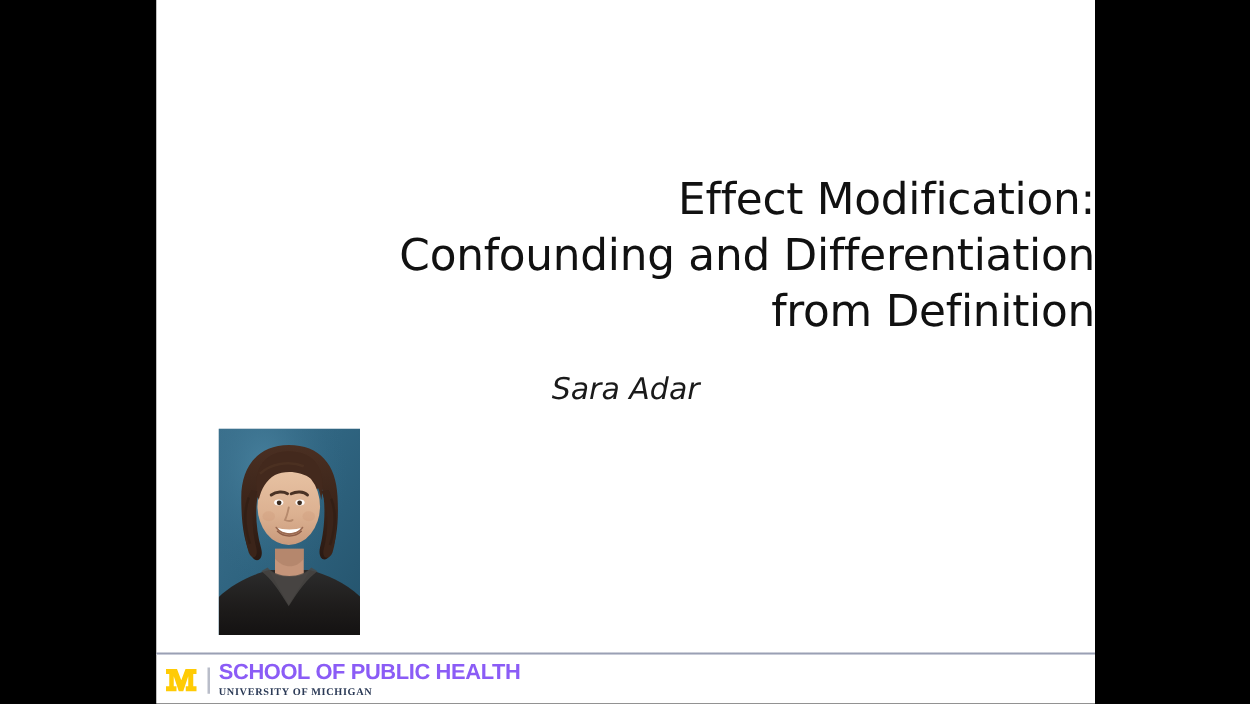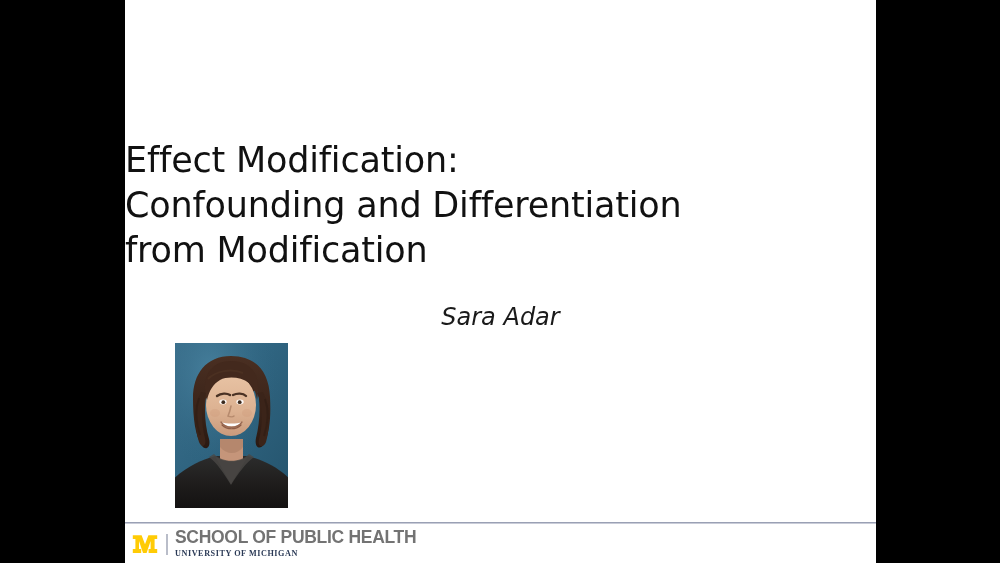--- a/index.html
+++ b/index.html
@@ -38,41 +38,40 @@
     top: 0;
     width: 751px;
     height: 563px;
     background: #ffffff;
   }
   .slide-title {
     position: absolute;
     left: 0;
     top: 138px;
     width: 751px;
-    text-align: left;
+    text-align: right;
     font-family: "DejaVu Sans", sans-serif;
     font-size: 35px;
     font-weight: 400;
     line-height: 45px;
     color: #111111;
     letter-spacing: -0.2px;
   }
   .slide-title .line { display: block; white-space: nowrap; }
   .slide-subtitle {
     position: absolute;
     left: 0;
     top: 297px;
     width: 751px;
     text-align: center;
     font-family: "DejaVu Sans", sans-serif;
     font-size: 24px;
     font-style: italic;
     font-weight: 400;
     color: #1a1a1a;
-    margin-top: 6px;
   }
   
   .portrait {
     position: absolute;
     left: 50px;
     top: 343px;
     width: 113px;
     height: 165px;
     overflow: hidden;
     background: #2b5f7d;
@@ -109,21 +108,21 @@
   }
   .logo-text {
     display: flex;
     flex-direction: column;
     justify-content: center;
   }
   .logo-text-main {
     font-family: "Liberation Sans", sans-serif;
     font-size: 17.5px;
     font-weight: 700;
-    color: #737373;
+    color: #8b5cf6;
     letter-spacing: -0.3px;
     line-height: 17px;
     white-space: nowrap;
   }
   .logo-text-sub {
     font-family: "Liberation Serif", serif;
     font-size: 8.2px;
     font-weight: 700;
     color: #2b3a56;
     letter-spacing: 0.55px;
@@ -138,21 +137,21 @@
 <div class="video-frame">
 
   <div class="pillarbox-left"></div>
   <div class="pillarbox-right"></div>
 
   <div class="slide">
 
     <div class="slide-title">
       <span class="line">Effect Modification:</span>
       <span class="line">Confounding and Differentiation</span>
-      <span class="line">from Modification</span>
+      <span class="line">from Definition</span>
     </div>
 
     <div class="slide-subtitle">Sara Adar</div>
 
     <div class="portrait">
       <svg width="113" height="165" viewBox="0 0 113 165" xmlns="http://www.w3.org/2000/svg">
         <defs>
           <linearGradient id="bgGrad" x1="0" y1="0" x2="1" y2="1">
             <stop offset="0%" stop-color="#3b6f8c"></stop>
             <stop offset="45%" stop-color="#2f6480"></stop>

